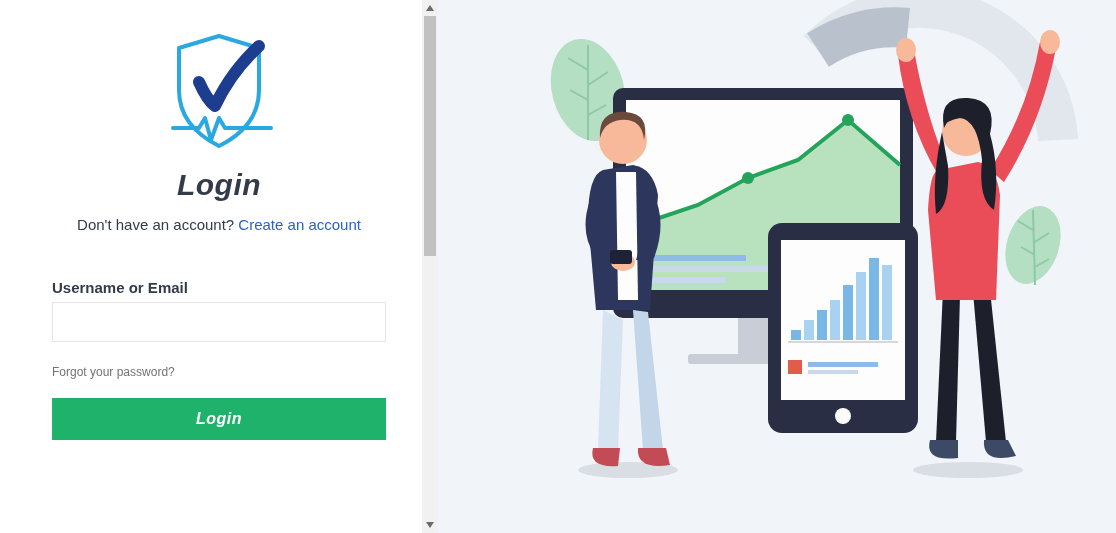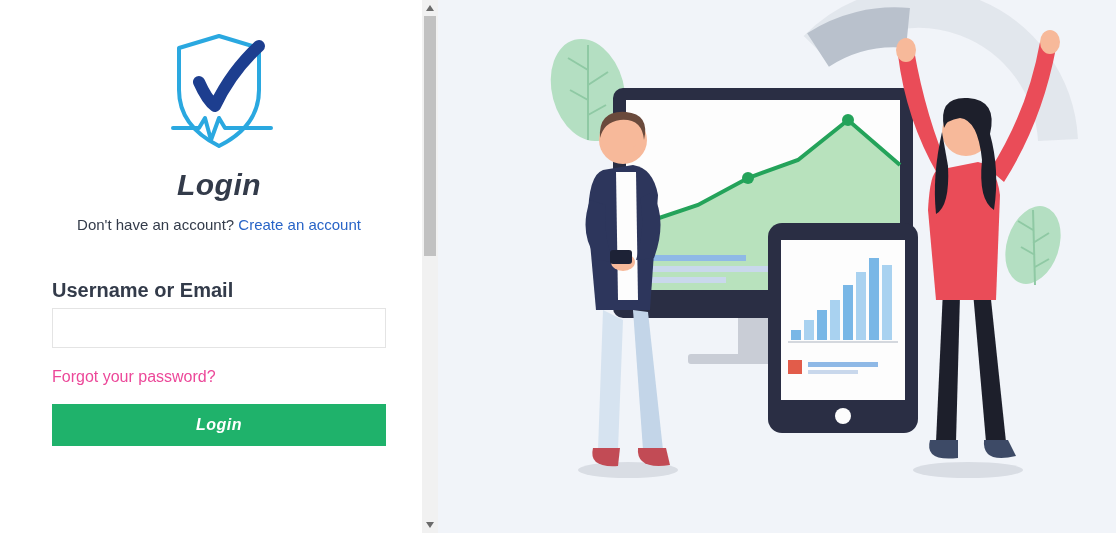--- a/index.html
+++ b/index.html
@@ -10,24 +10,24 @@
     .scroll-thumb { position: absolute; left: 2px; top: 16px; width: 12px; height: 240px; background: #c1c1c1; border-radius: 0; }
     .scroll-btn { position: absolute; left: 0; width: 16px; height: 16px; background: #f1f1f1; display: flex; align-items: center; justify-content: center; }
     .scroll-btn.top { top: 0; }
     .scroll-btn.bot { bottom: 0; }
     .scroll-btn svg { fill: #6b6b6b; }
     .logo-wrap { width: 140px; height: 130px; display: flex; align-items: center; justify-content: center; margin-top: 4px; }
     .login-heading { font-size: 30px; font-weight: 700; font-style: italic; color: #333b4a; margin-top: 10px; letter-spacing: 0.5px; font-family: 'Segoe UI', Arial, sans-serif; }
     .signup-row { margin-top: 14px; font-size: 15px; color: #333b4a; }
     .signup-row a { color: #2864c7; text-decoration: none; }
     .form { width: 334px; margin-top: 46px; }
-    .form-label { font-size: 20px; color: #333b4a; font-weight: 600; margin-bottom: 6px; display: block; }
+    .form-label { font-size: 15px; color: #333b4a; font-weight: 600; margin-bottom: 6px; display: block; }
     .form-input { width: 100%; height: 40px; border: 1px solid #e4e4e4; background: #fff; padding: 8px 10px; font-size: 14px; outline: none; }
     .form-group { margin-bottom: 20px; }
-    .forgot-link { color: #ec4899; font-size: 16px; text-decoration: none; display: inline-block; margin-top: -8px; }
+    .forgot-link { color: #737373; font-size: 12px; text-decoration: none; display: inline-block; margin-top: -8px; }
     .login-btn { width: 100%; height: 42px; background: #1fb26b; color: #fff; border: none; font-size: 16px; font-weight: 700; font-style: italic; cursor: pointer; margin-top: 18px; letter-spacing: 0.5px; }
     .right-pane { width: 678px; height: 533px; background: #f1f4f9; position: relative; overflow: hidden; }
     .right-pane svg { position: absolute; top: 0; left: 0; }
   </style>
 </head>
 <body>
 
 <div class="left-pane">
   <div class="logo-wrap">
     <svg viewBox="0 0 140 130" width="140" height="130">

